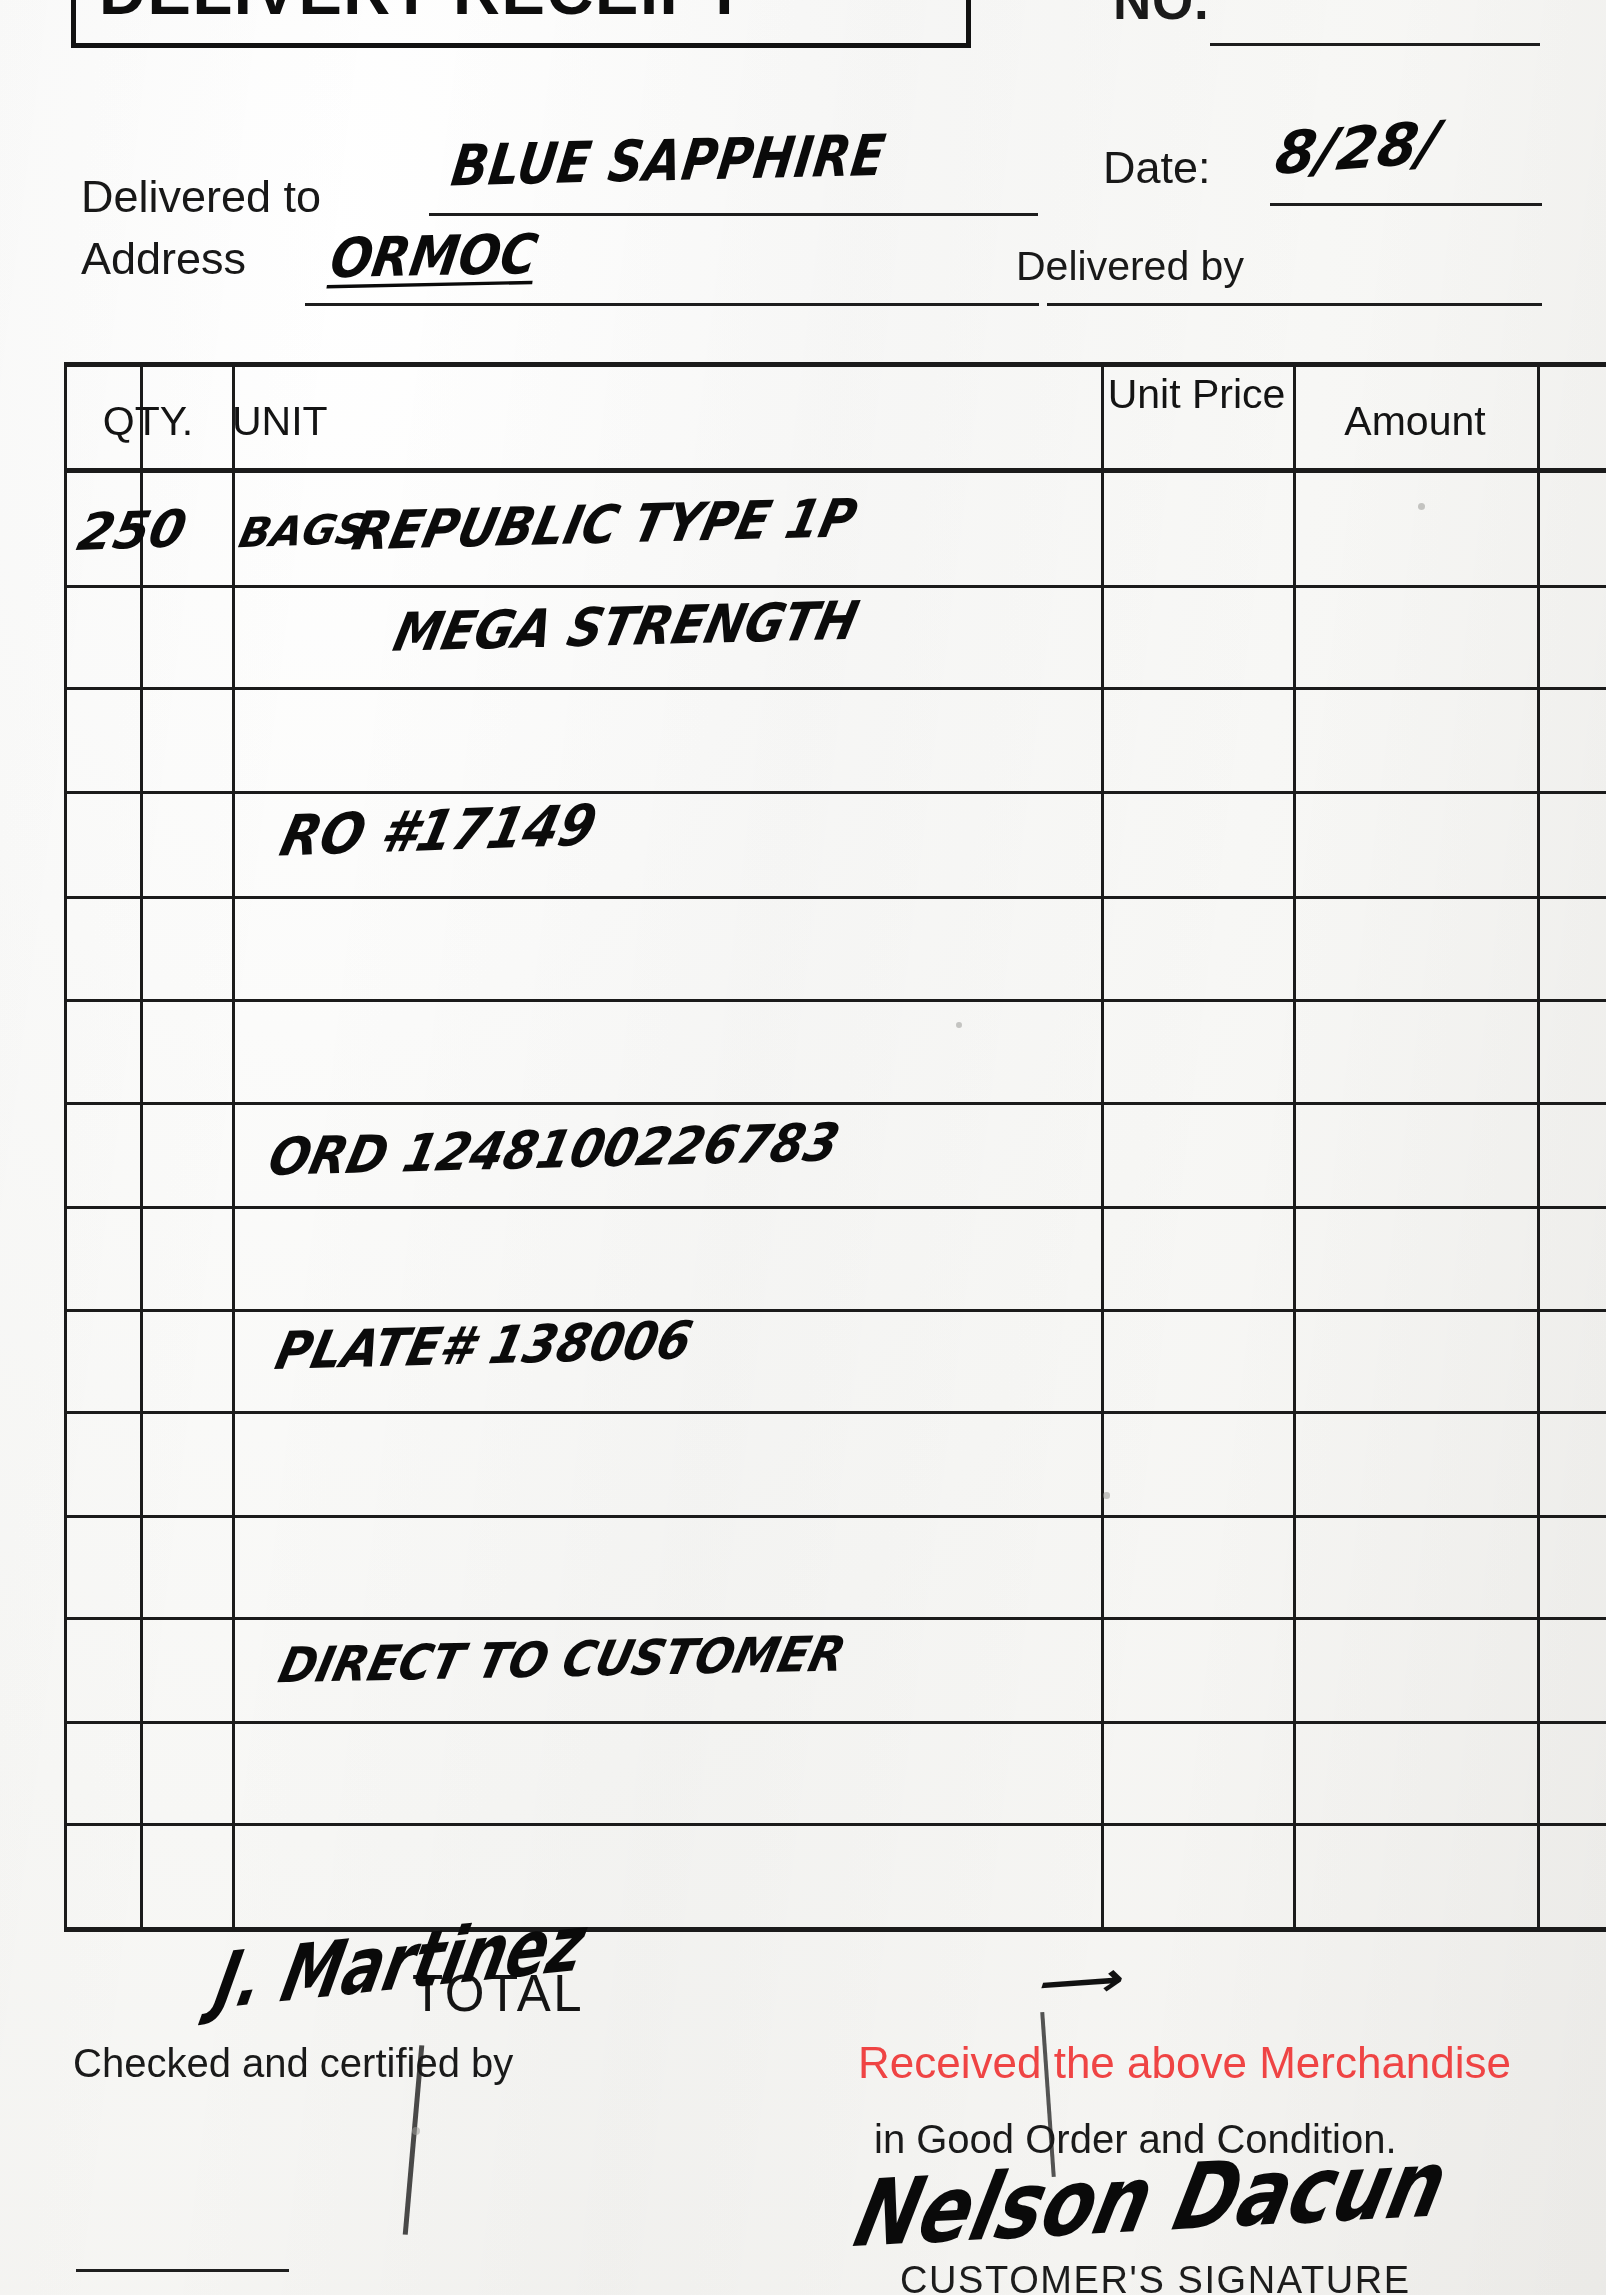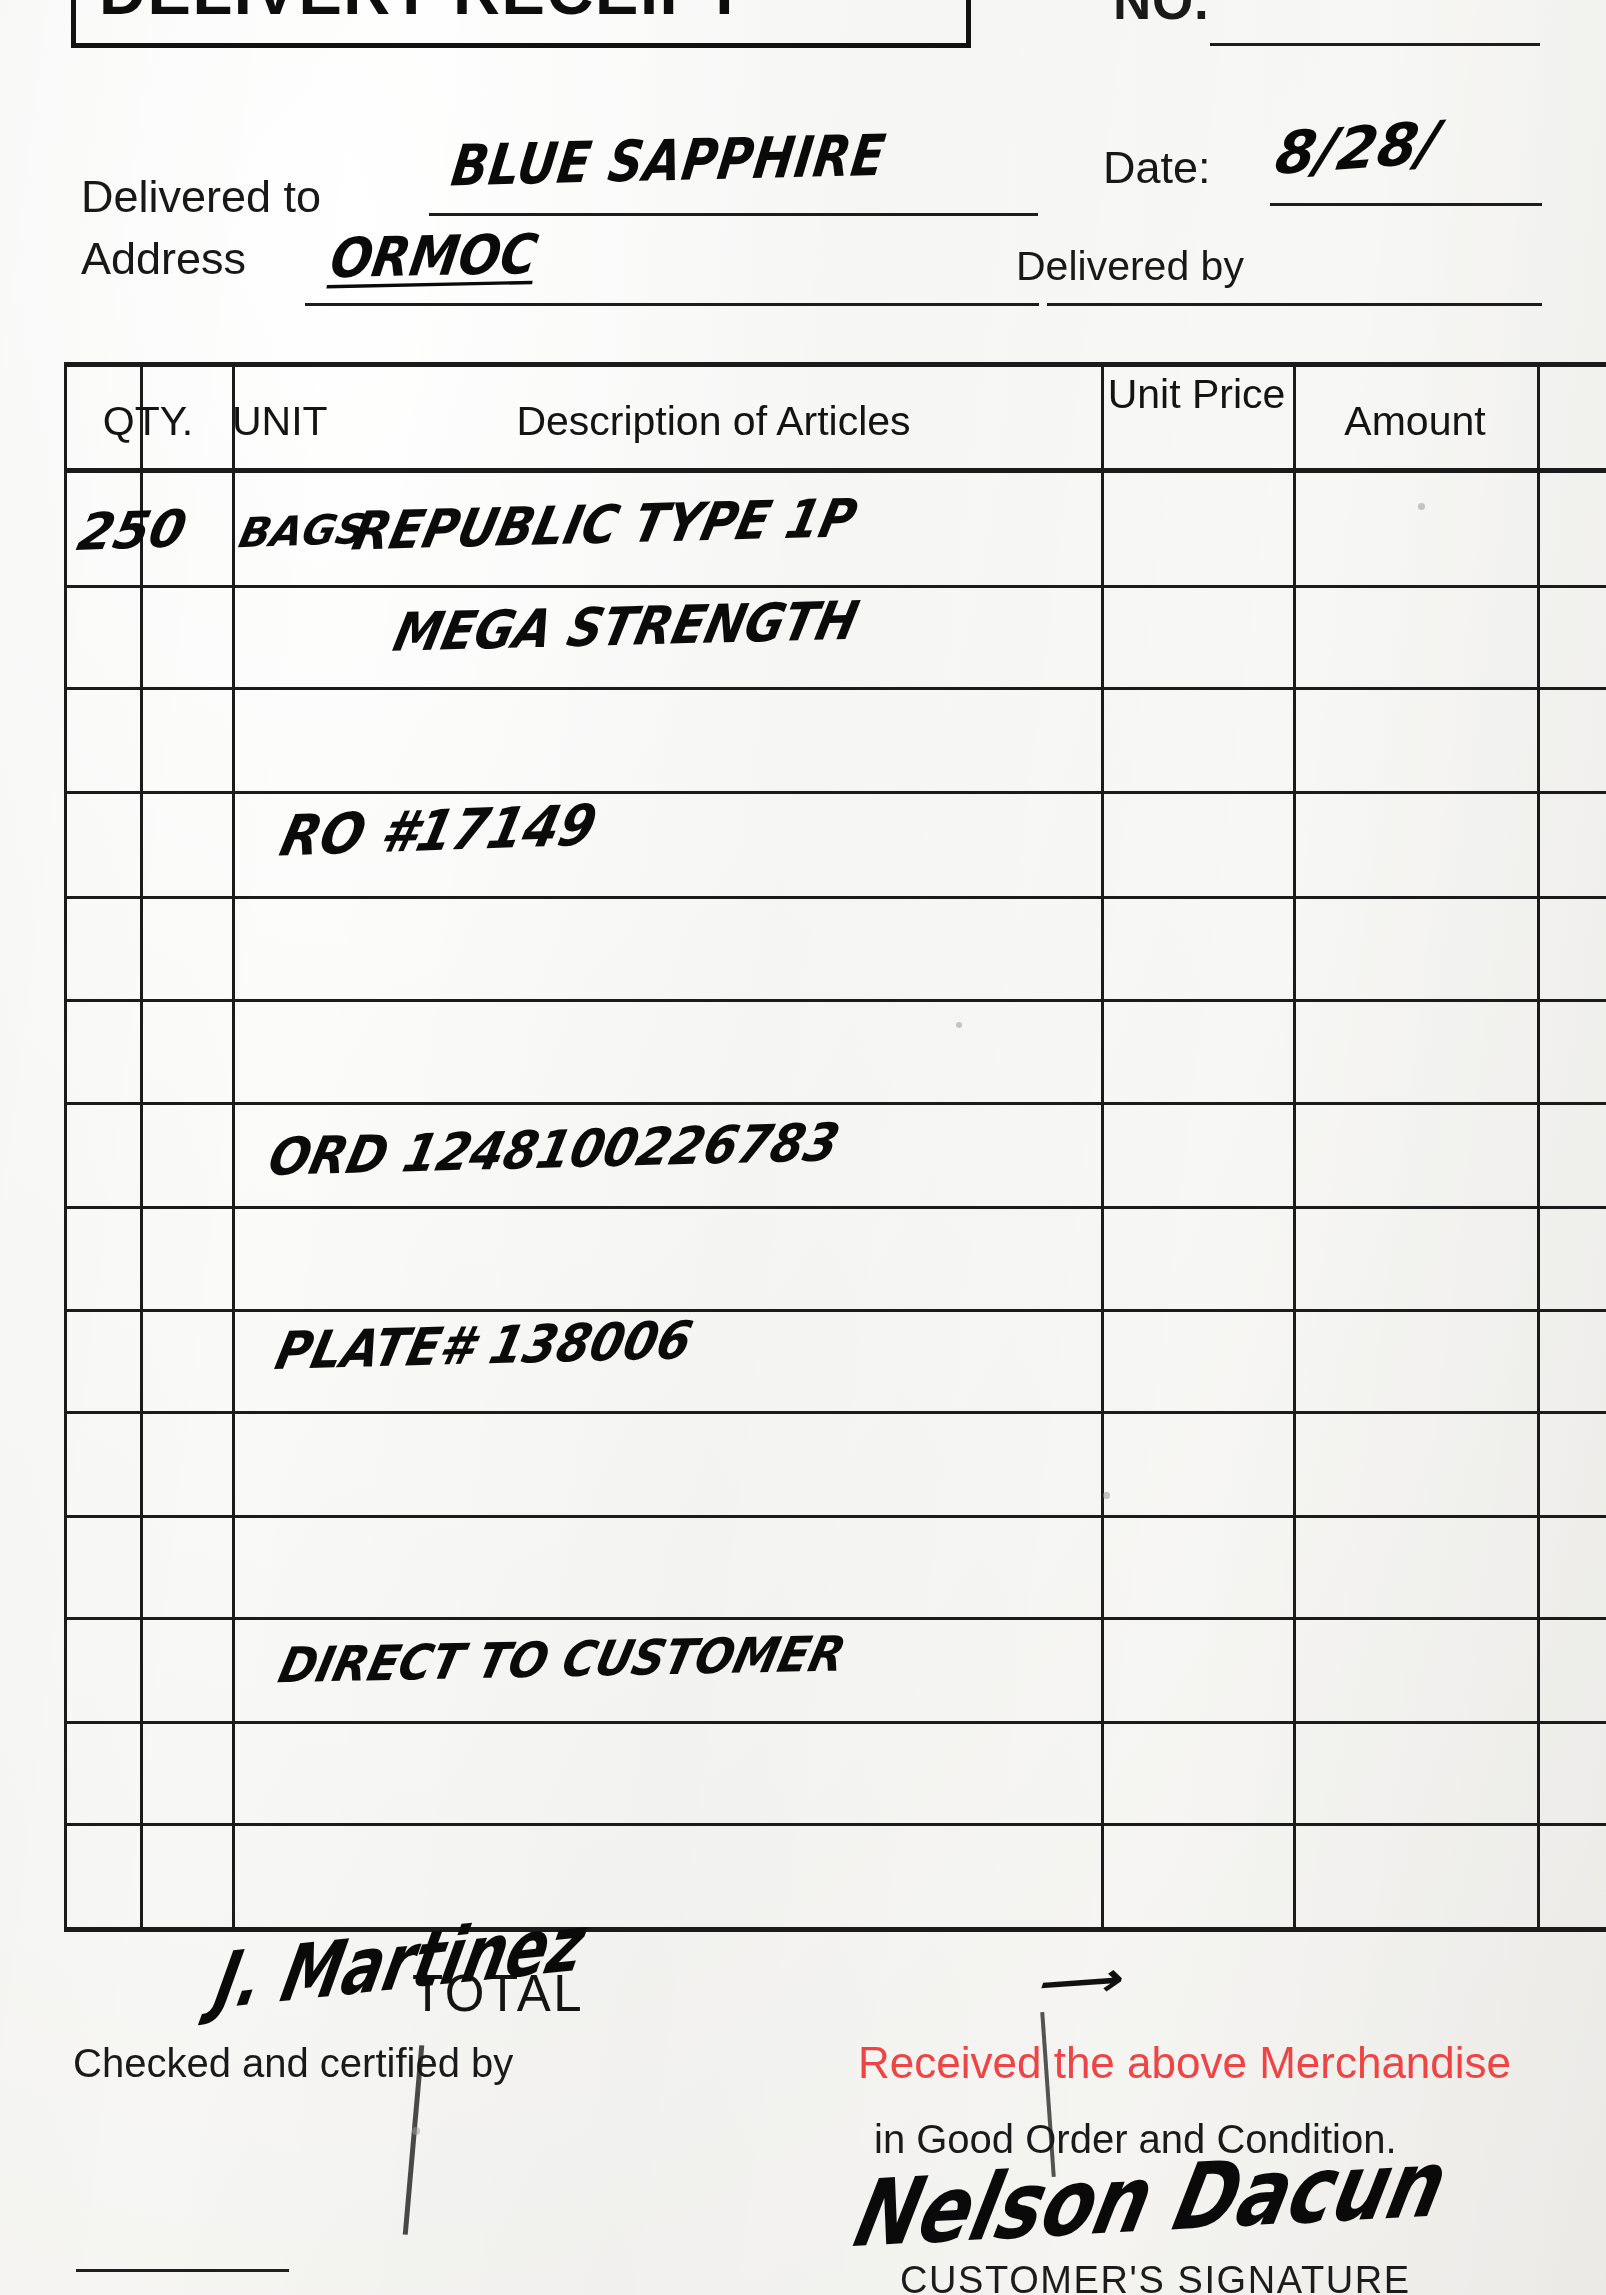--- a/index.html
+++ b/index.html
@@ -362,21 +362,20 @@
 
   <div class="tline v" style="left:0px;   height:1565px"></div>
   <div class="tline v" style="left:76px;  height:1565px"></div>
   <div class="tline v" style="left:168px; height:1565px"></div>
   <div class="tline v" style="left:1037px;height:1565px"></div>
   <div class="tline v" style="left:1229px;height:1565px"></div>
   <div class="tline v" style="left:1473px;height:1565px"></div>
 
   <div class="col-head" style="left:0px;top:38px;width:168px">QTY.</div>
   <div class="col-head" style="left:168px;top:38px;width:92px">UNIT</div>
-  <div class="col-head" style="left:261px;top:38px;width:777px">Description of Articles</div>
   <div class="col-head" style="left:1037px;top:10px;width:191px;line-height:1.12">Unit Price</div>
   <div class="col-head" style="left:1229px;top:38px;width:244px">Amount</div>
 
   <div class="cell-hand" style="left:15px;  top:139px; font-size:51px; transform:rotate(-2deg) skewX(-14deg);">250</div>
   <div class="cell-hand" style="left:176px; top:145px; font-size:41px; transform:rotate(-2deg) skewX(-14deg);">BAGS</div>
   <div class="cell-hand" style="left:290px; top:134px; font-size:48px; transform:rotate(-1.5deg) skewX(-14deg) scaleY(1.1);">REPUBLIC TYPE 1P</div>
 
   <div class="cell-hand" style="left:331px; top:236px; font-size:48px; transform:rotate(-1.5deg) skewX(-14deg) scaleY(1.1);">MEGA STRENGTH</div>
 
   <div class="cell-hand" style="left:218px; top:439px; font-size:51px; transform:rotate(-2deg) skewX(-15deg) scaleY(1.1);">RO #17149</div>

